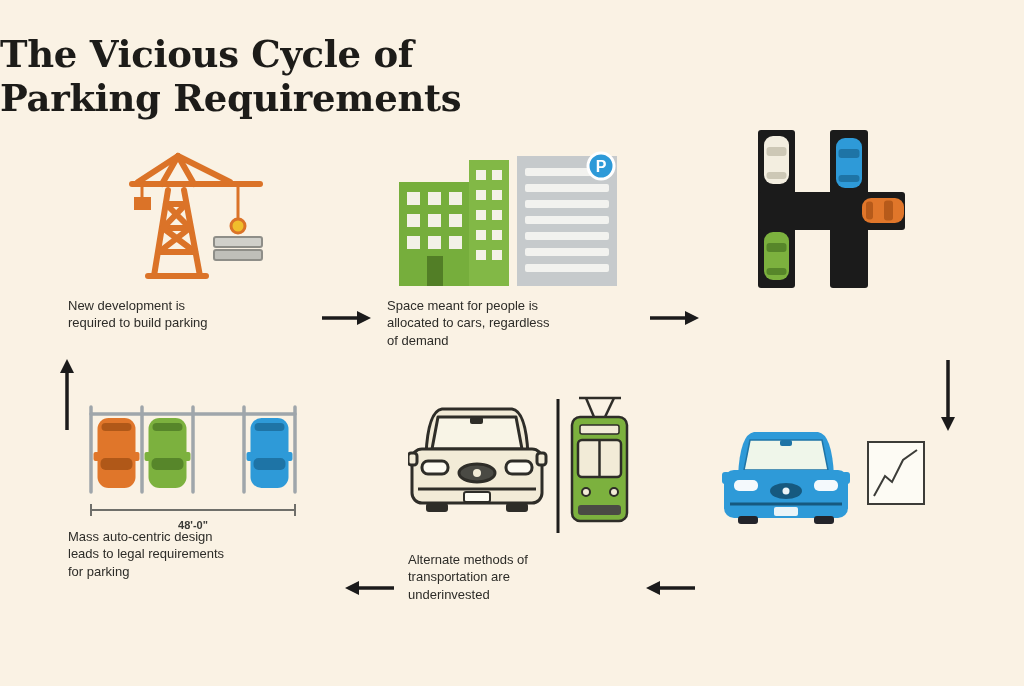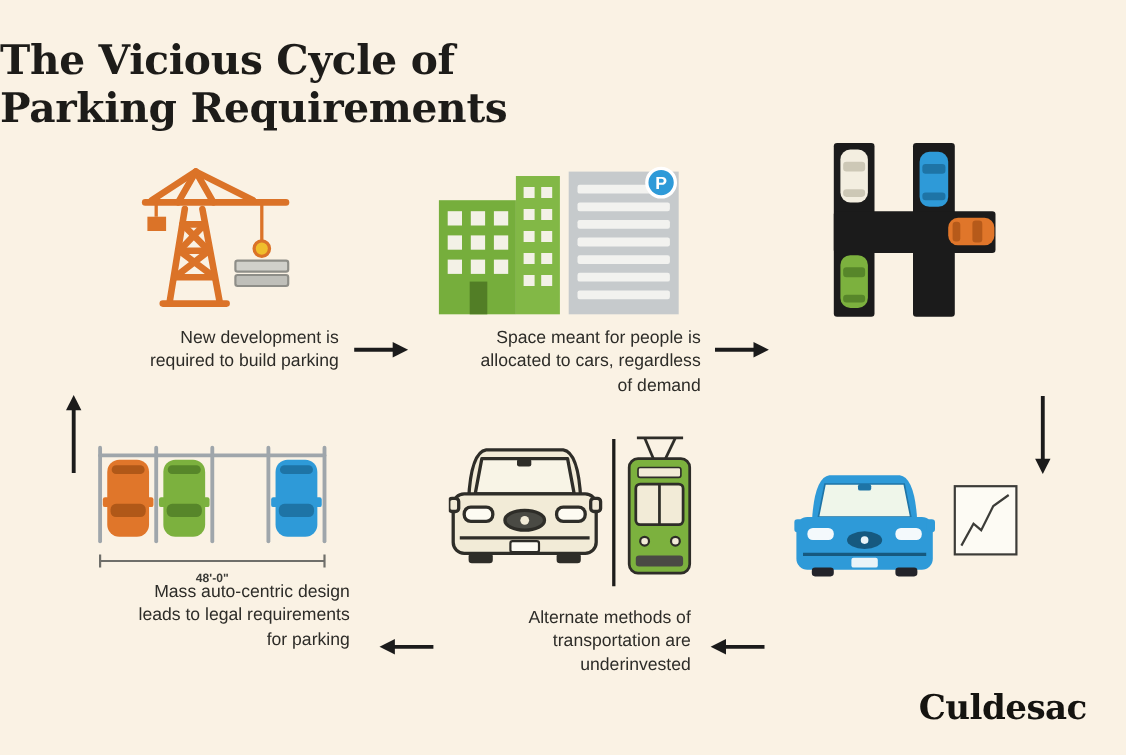--- a/index.html
+++ b/index.html
@@ -14,22 +14,22 @@
   .title {
     position:absolute; top:32px; left:0; width:100%;
     font-family:"DejaVu Serif","Liberation Serif",serif;
     font-weight:700; font-size:37px; line-height:1.2;
     letter-spacing:-0.3px;
     color:#1D1C19;
     white-space:pre-line;
   }
   .caption {
     position:absolute;
-    text-align:right;
-    font-size:16px; line-height:1.33;
+    text-align:left;
+    font-size:13px; line-height:1.33;
     color:#2D2C28;
     white-space:pre-line;
   }
   .illus { position:absolute; }
   .arrow { position:absolute; }
   .brand {
     position:absolute; right:36px; top:626px;
     font-family:"DejaVu Serif","Liberation Serif",serif;
     font-weight:700; font-size:31px; color:#151410;
     letter-spacing:-0.5px;
@@ -285,15 +285,14 @@
       <polygon points="15,2 1,9 15,16" fill="#1B1B1B"></polygon>
     </svg>
   </div>
   <div class="arrow" style="left:58px; top:358px;">
     <svg width="18" height="74" viewBox="0 0 18 74">
       <line x1="9" y1="72" x2="9" y2="14" stroke="#1B1B1B" stroke-width="3.5"></line>
       <polygon points="2,15 9,1 16,15" fill="#1B1B1B"></polygon>
     </svg>
   </div>
 
-  <div class="brand">Culdesac</div>
 
 </div>
 
 </body></html>

